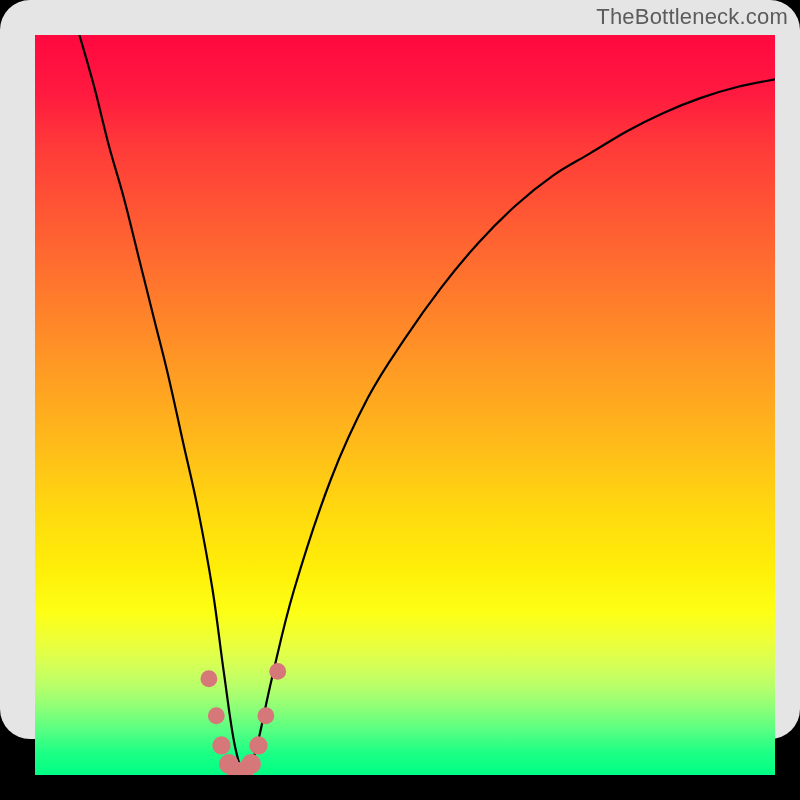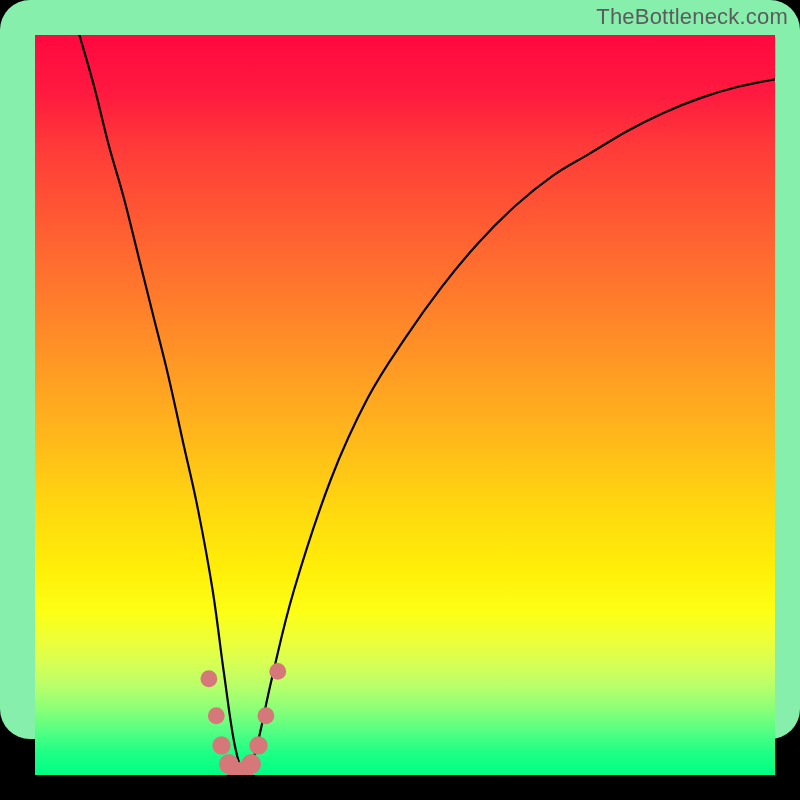--- a/index.html
+++ b/index.html
@@ -10,21 +10,21 @@
     overflow: hidden;
     background: #000;
     font-family: Arial, Helvetica, sans-serif;
   }
   .frame {
     position: absolute;
     left: 0;
     top: 0;
     width: 800px;
     height: 739px;
-    background: #86efac;
+    background: #e5e5e5;
     border-radius: 30px;
   }
   .plot {
     position: absolute;
     left: 35px;
     top: 35px;
     width: 740px;
     height: 740px;
     
     background: linear-gradient(

